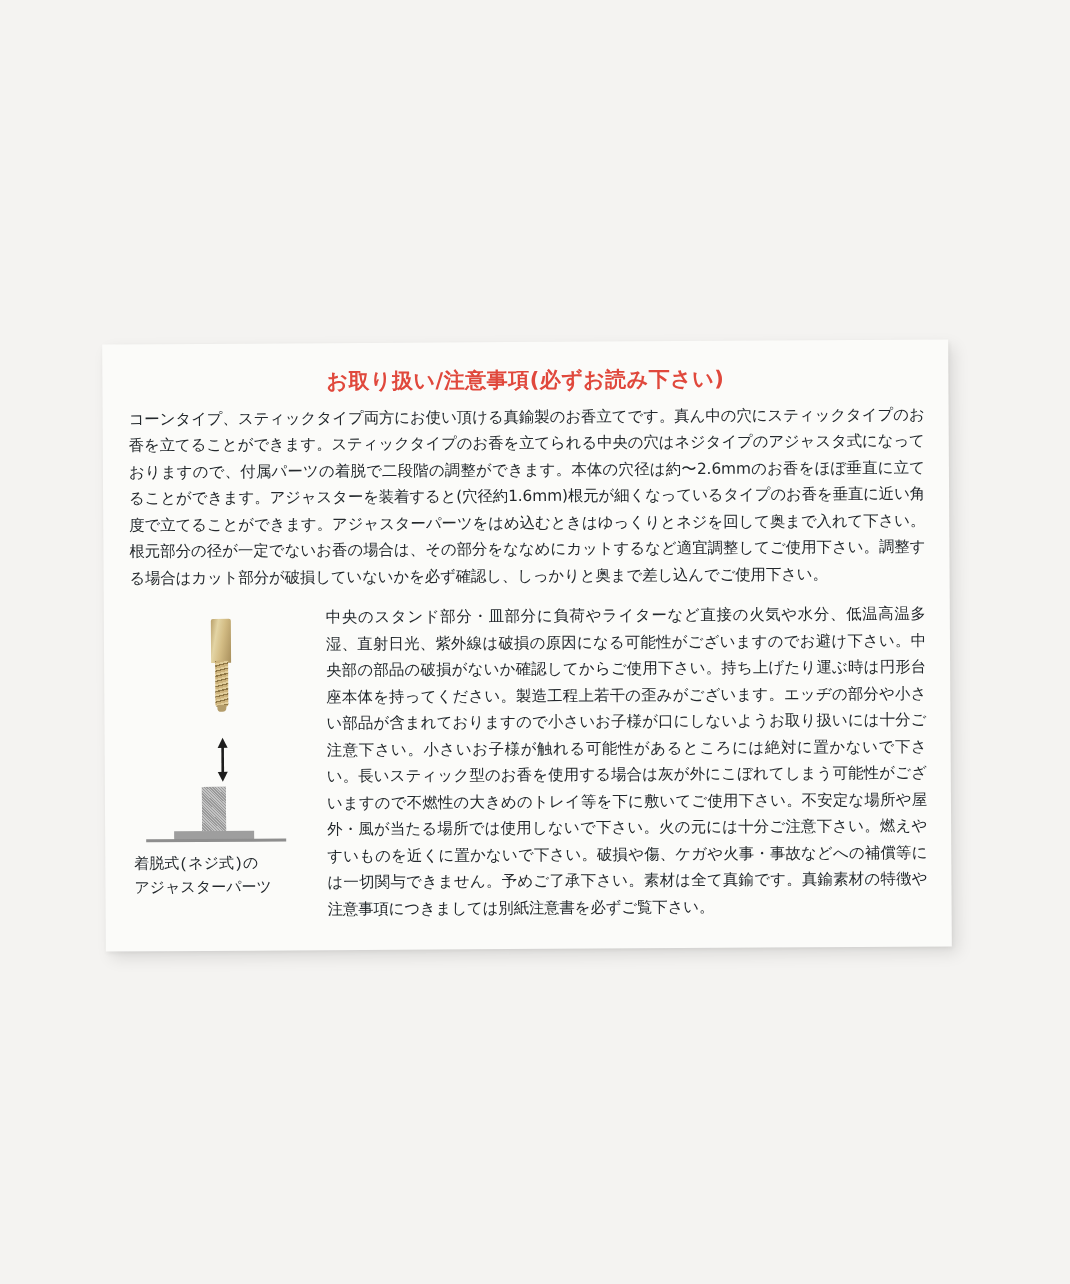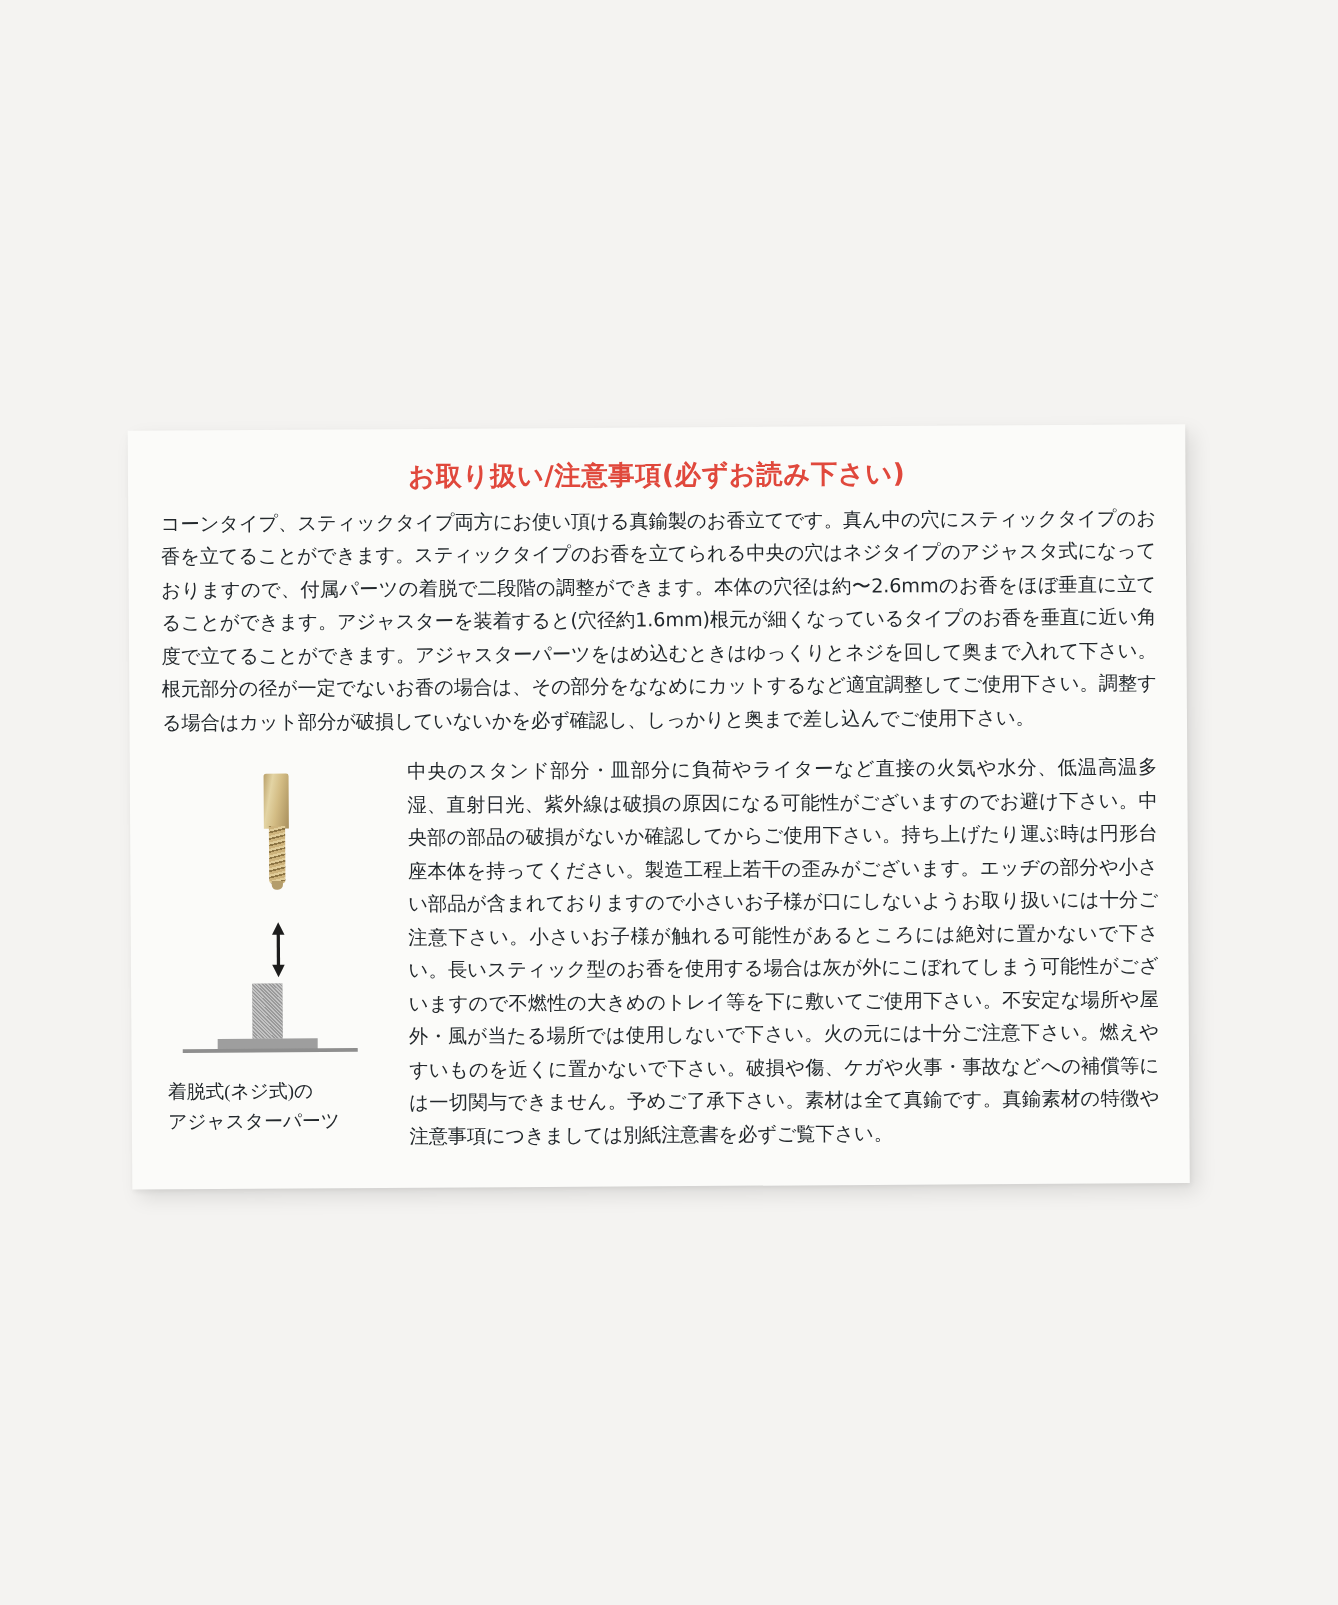--- a/index.html
+++ b/index.html
@@ -142,26 +142,26 @@
   .base-line {
     position: absolute;
     left: 6px;
     top: 52px;
     width: 140px;
     height: 3px;
     background: #8e8e8e;
   }
 
   #figure-caption {
-    margin-top: 14px;
+    margin-top: 4px;
     font-size: 15px;
     line-height: 1.55;
     color: #23282c;
     text-align: left;
-    font-family: Liberation Serif, serif;
+    font-family: Liberation Mono, monospace;
     width: 172px;
   }
 
   #notes-paragraph {
     flex: 1 1 auto;
     margin: 0 2px 0 0;
   }
 </style>
 </head>
 <body>

